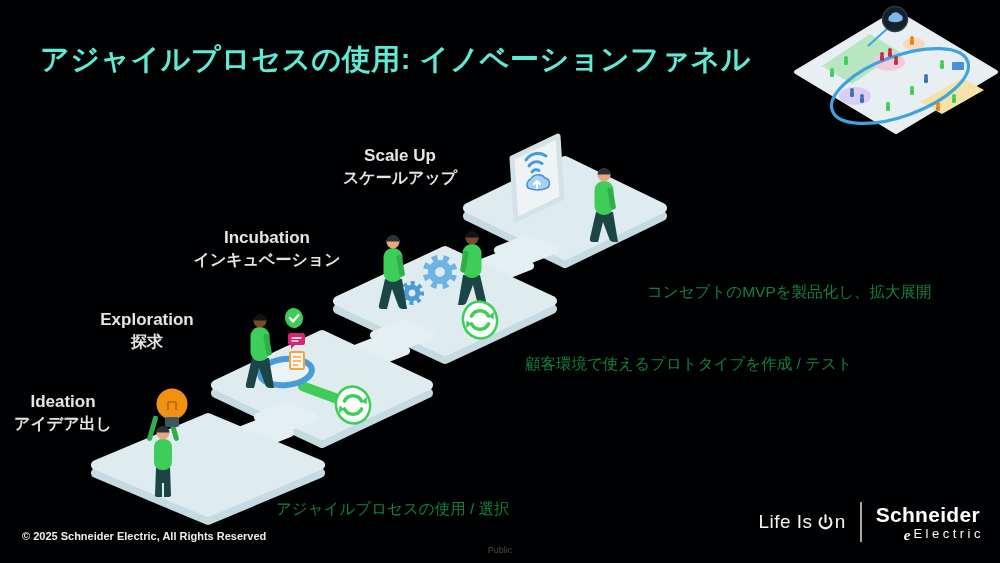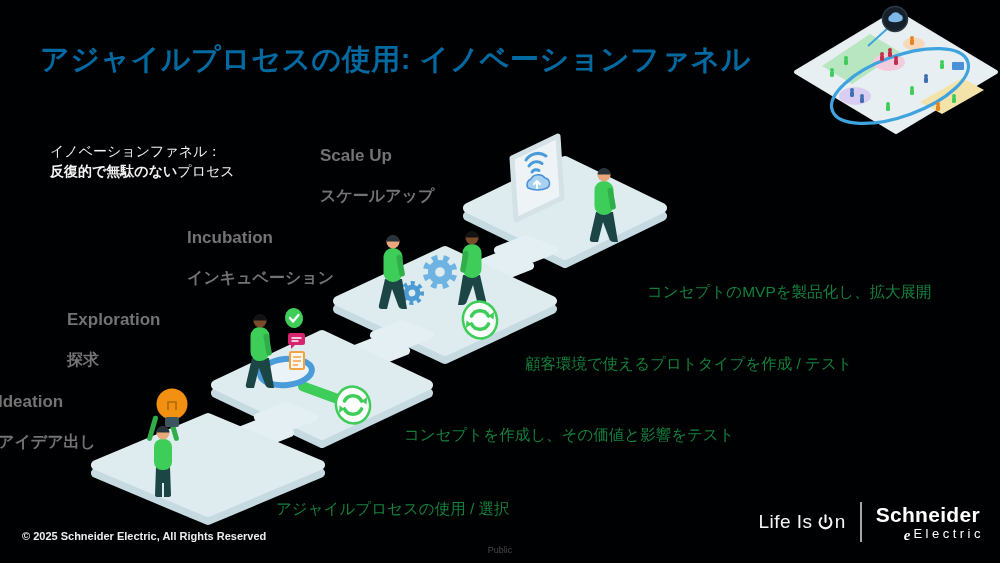--- a/index.html
+++ b/index.html
@@ -5,35 +5,35 @@
   html,body{margin:0;padding:0;background:#000;}
   .slide{
     position:relative;width:1000px;height:563px;overflow:hidden;
     background:#000103;
     font-family:"Liberation Sans",sans-serif;
   }
   .abs{position:absolute;}
   svg{display:block;}
 
   .page-title{
-    left:40px;top:40px;font-size:29px;font-weight:bold;color:#0369a1;
+    left:40px;top:40px;font-size:29px;font-weight:bold;color:#5eead4;
     letter-spacing:.5px;white-space:nowrap;
   }
   .page-subtitle{
     left:42px;top:90px;font-size:19px;font-weight:400;color:#7C9DB0;
     white-space:nowrap;
   }
   .funnel-note{
     left:50px;top:141px;font-size:14px;color:#F2F2F2;line-height:1.45;
   }
   .funnel-note b{font-weight:bold;}
 
-  .step-label{width:160px;text-align:left;color:#737373;line-height:1.2;}
+  .step-label{width:160px;text-align:center;color:#e5e5e5;line-height:1.2;}
   .step-label .en{font-size:17px;font-weight:bold;display:block;}
-  .step-label .ja{font-size:16px;font-weight:bold;display:block;margin-top:20px;}
+  .step-label .ja{font-size:16px;font-weight:bold;display:block;margin-top:2px;}
   .step-label-1{left:-2px;top:392px;width:130px;}
   .step-label-2{left:67px;top:310px;}
   .step-label-3{left:187px;top:228px;}
   .step-label-4{left:320px;top:146px;}
 
   .step-desc{font-size:15.5px;color:#15803d;white-space:nowrap;}
   .step-desc-1{left:276px;top:499px;}
   .step-desc-2{left:404px;top:425px;}
   .step-desc-3{left:525px;top:354px;}
   .step-desc-4{left:647px;top:282px;}
@@ -225,44 +225,39 @@
     </g>
     <line x1="96" y1="24" x2="76" y2="42" stroke="#3FA3DF" stroke-width="2"></line>
     <g>
       <circle cx="103" cy="15" r="12.5" fill="#16202B" stroke="#2B3A48" stroke-width="1.5"></circle>
       <path d="M 97 17 a 4 4 0 0 1 2 -6 a 5 4.5 0 0 1 9 -0.5 a 3.5 3.5 0 0 1 1 6.5 q -6 2.5 -12 0 Z" fill="#7FB8E8"></path>
     </g>
   </svg>
 
   <div class="abs page-title">アジャイルプロセスの使用: イノベーションファネル</div>
 
-  <div class="abs funnel-note">
-    <span>イノベーションファネル：</span><br>
-    <b>反復的で無駄のない</b><span>プロセス</span>
-  </div>
 
   <div class="abs step-label step-label-1">
     <span class="en">Ideation</span>
     <span class="ja">アイデア出し</span>
   </div>
   <div class="abs step-label step-label-2">
     <span class="en">Exploration</span>
     <span class="ja">探求</span>
   </div>
   <div class="abs step-label step-label-3">
     <span class="en">Incubation</span>
     <span class="ja">インキュベーション</span>
   </div>
   <div class="abs step-label step-label-4">
     <span class="en">Scale Up</span>
     <span class="ja">スケールアップ</span>
   </div>
 
   <div class="abs step-desc step-desc-1">アジャイルプロセスの使用 / 選択</div>
-  <div class="abs step-desc step-desc-2">コンセプトを作成し、その価値と影響をテスト</div>
   <div class="abs step-desc step-desc-3">顧客環境で使えるプロトタイプを作成 / テスト</div>
   <div class="abs step-desc step-desc-4">コンセプトのMVPを製品化し、拡大展開</div>
 
   <div class="abs copyright">© 2025 Schneider Electric, All Rights Reserved</div>
   <div class="abs classification">Public</div>
 
   <div class="abs brand-block">
     <div class="tagline">
       <span>Life Is</span>
       <svg class="pwr" width="17" height="17" viewBox="0 0 20 20">

